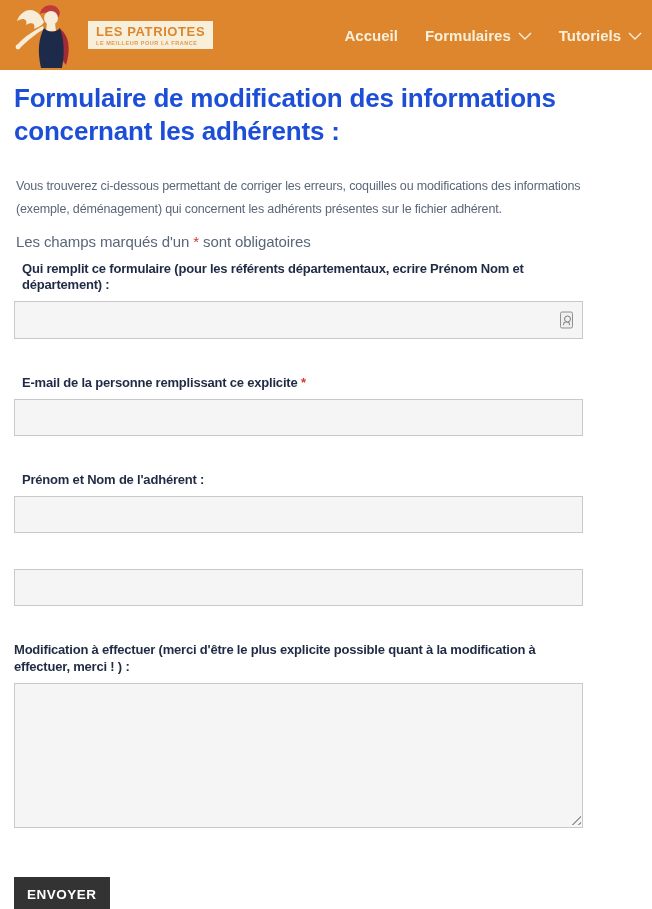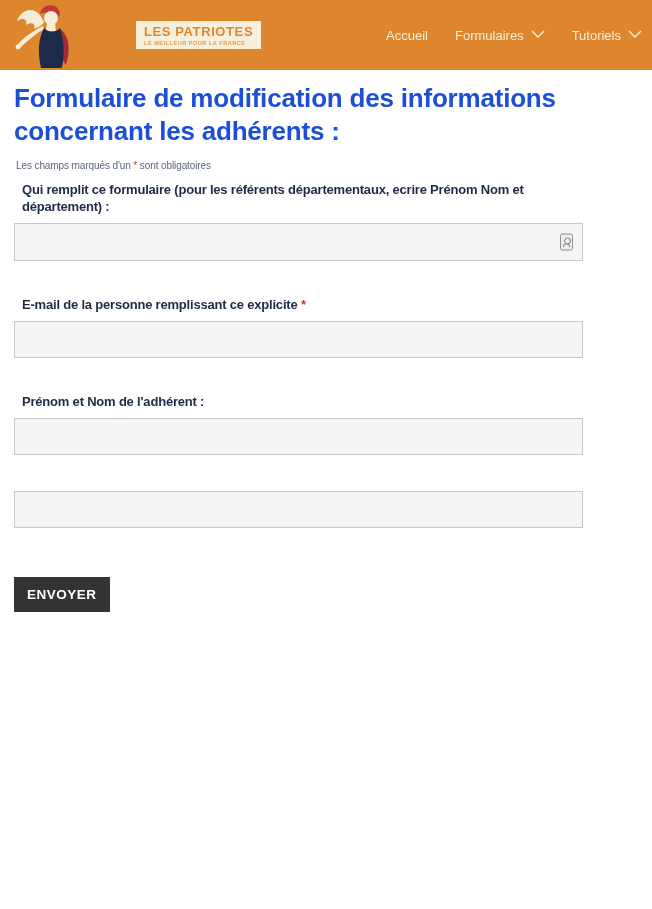--- a/index.html
+++ b/index.html
@@ -7,45 +7,45 @@
   body {
     width:652px; min-height:909px; background:#ffffff;
     font-family:"Liberation Sans","DejaVu Sans",sans-serif;
     color:#1F2A44;
   }
   
   .site-header {
     height:70px; background:#DE862E; display:flex; align-items:center;
     position:relative; overflow:hidden;
   }
-  .logo { display:flex; align-items:center; padding-left:10px; text-decoration:none; cursor:pointer;gap:48px; }
+  .logo { display:flex; align-items:center; padding-left:10px; text-decoration:none; cursor:pointer; }
   .figure { display:block; line-height:0; }
   .logo-box {
     background:#F8EFDA; padding:4px 8px 3px; margin-left:-4px;
     display:flex; flex-direction:column; line-height:1.15;
   }
   .logo-title { color:#DE862E; font-weight:bold; font-size:13px; letter-spacing:.6px; white-space:nowrap; }
   .logo-tag   { color:#E09A4F; font-weight:bold; font-size:5.5px; letter-spacing:.55px; white-space:nowrap; }
   .main-nav { margin-left:auto; display:flex; align-items:center; gap:27px; padding-right:10px; }
   .main-nav a {
-    color:#F8EFDA; font-size:13px; text-decoration:none; cursor:pointer;
-    display:flex; align-items:flex-start; gap:7px; white-space:nowrap;
+    color:#F8EFDA; font-size:15px; text-decoration:none; cursor:pointer;
+    display:flex; align-items:center; gap:7px; white-space:nowrap;font-weight:bold;
   }
   .chev { display:block; line-height:0; margin-top:2px; }
   
   main { padding:12px 69px 20px 14px; }
   h1.page-title {
     font-size:26px; line-height:1.27; font-weight:bold; color:#1d4ed8;
     margin:0; letter-spacing:-.2px;
   }
   p.intro {
     margin:27px 0 0 2px; font-size:12.5px; letter-spacing:-.15px;
     line-height:1.82; color:#5A6679;
   }
-  p.req-note { margin:12px 0 11px 2px; font-size:10px; color:#5A6679; letter-spacing:-.1px; }
+  p.req-note { margin:12px 0 11px 2px; font-size:15px; color:#5A6679; letter-spacing:-.1px; }
   .req { color:#D8352B; }
   
   .field { margin-bottom:36px; }
   .flabel {
     display:block; margin:0 0 7px 8px; font-weight:bold; font-size:13px;
     letter-spacing:-.2px; line-height:1.3; color:#1F2A44;
   }
   .field.no-indent .flabel { margin-left:0; }
   .input-wrap, .ta-wrap { position:relative; }
   input[type="text"], textarea {
@@ -120,20 +120,21 @@
             <polyline points="1,1 7,7 13,1" fill="none" stroke="#F8EFDA" stroke-width="1.4"></polyline>
           </svg>
       </span>
     </a>
   </nav>
 </header>
 
 <main>
   <h1 class="page-title">Formulaire de modification des informations concernant les adhérents :</h1>
 
+  <p class="intro">Vous trouverez ci-dessous permettant de corriger les erreurs, coquilles ou modifications des informations (exemple, déménagement) qui concernent les adhérents présentes sur le fichier adhérent.</p>
 
   <p class="req-note"><span>Les champs marqués d'un </span><span class="req">*</span><span> sont obligatoires</span></p>
 
   <div class="field">
     <label class="flabel"><span>Qui remplit ce formulaire (pour les référents départementaux, ecrire Prénom Nom et département) :</span></label>
     <div class="input-wrap tall">
       <input type="text" style="">
       <span class="autofill-icon"></span>
     </div>
   </div>
@@ -152,15 +153,22 @@
       <input type="text" style="">
     </div>
   </div>
 
   <div class="field">
     <div class="input-wrap">
       <input type="text" style="">
     </div>
   </div>
 
+  <div class="field no-indent">
+    <label class="flabel"><span>Modification à effectuer (merci d'être le plus explicite possible quant à la modification à effectuer, merci ! ) :</span></label>
+    <div class="ta-wrap">
+      <textarea style=""></textarea>
+      <span class="resize-handle"></span>
+    </div>
+  </div>
 
   <button class="submit-btn">ENVOYER</button>
 </main>
 
 </body></html>

